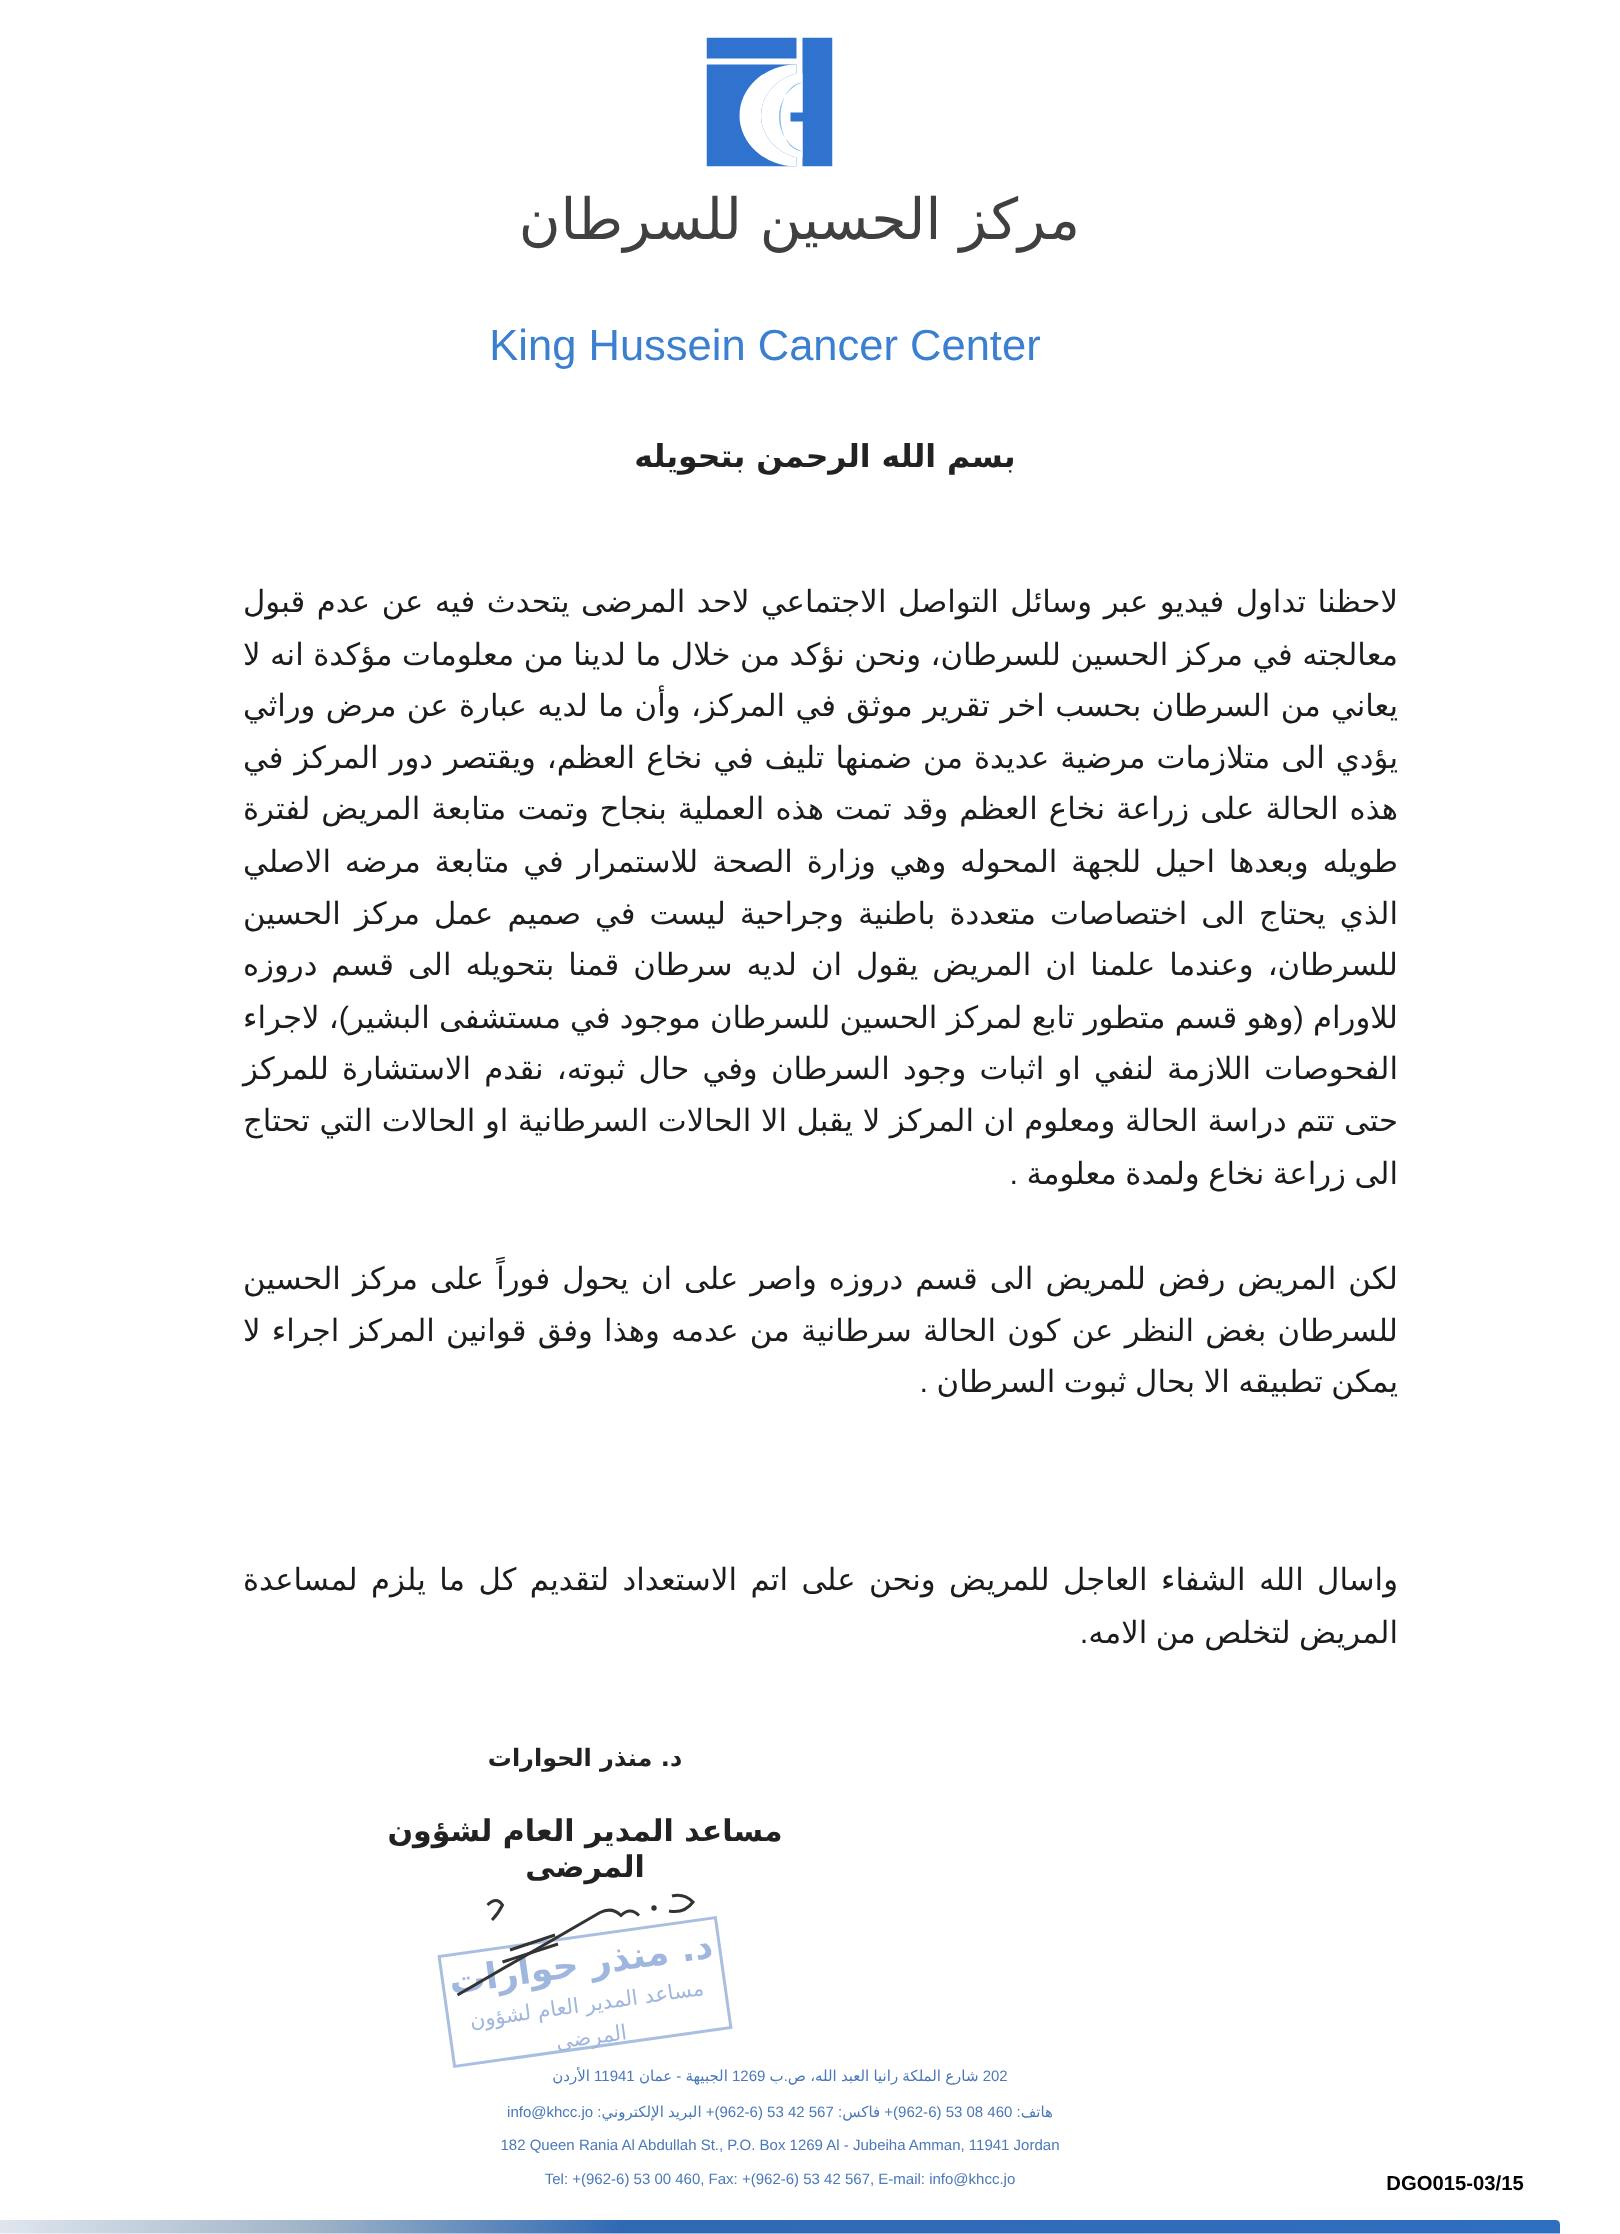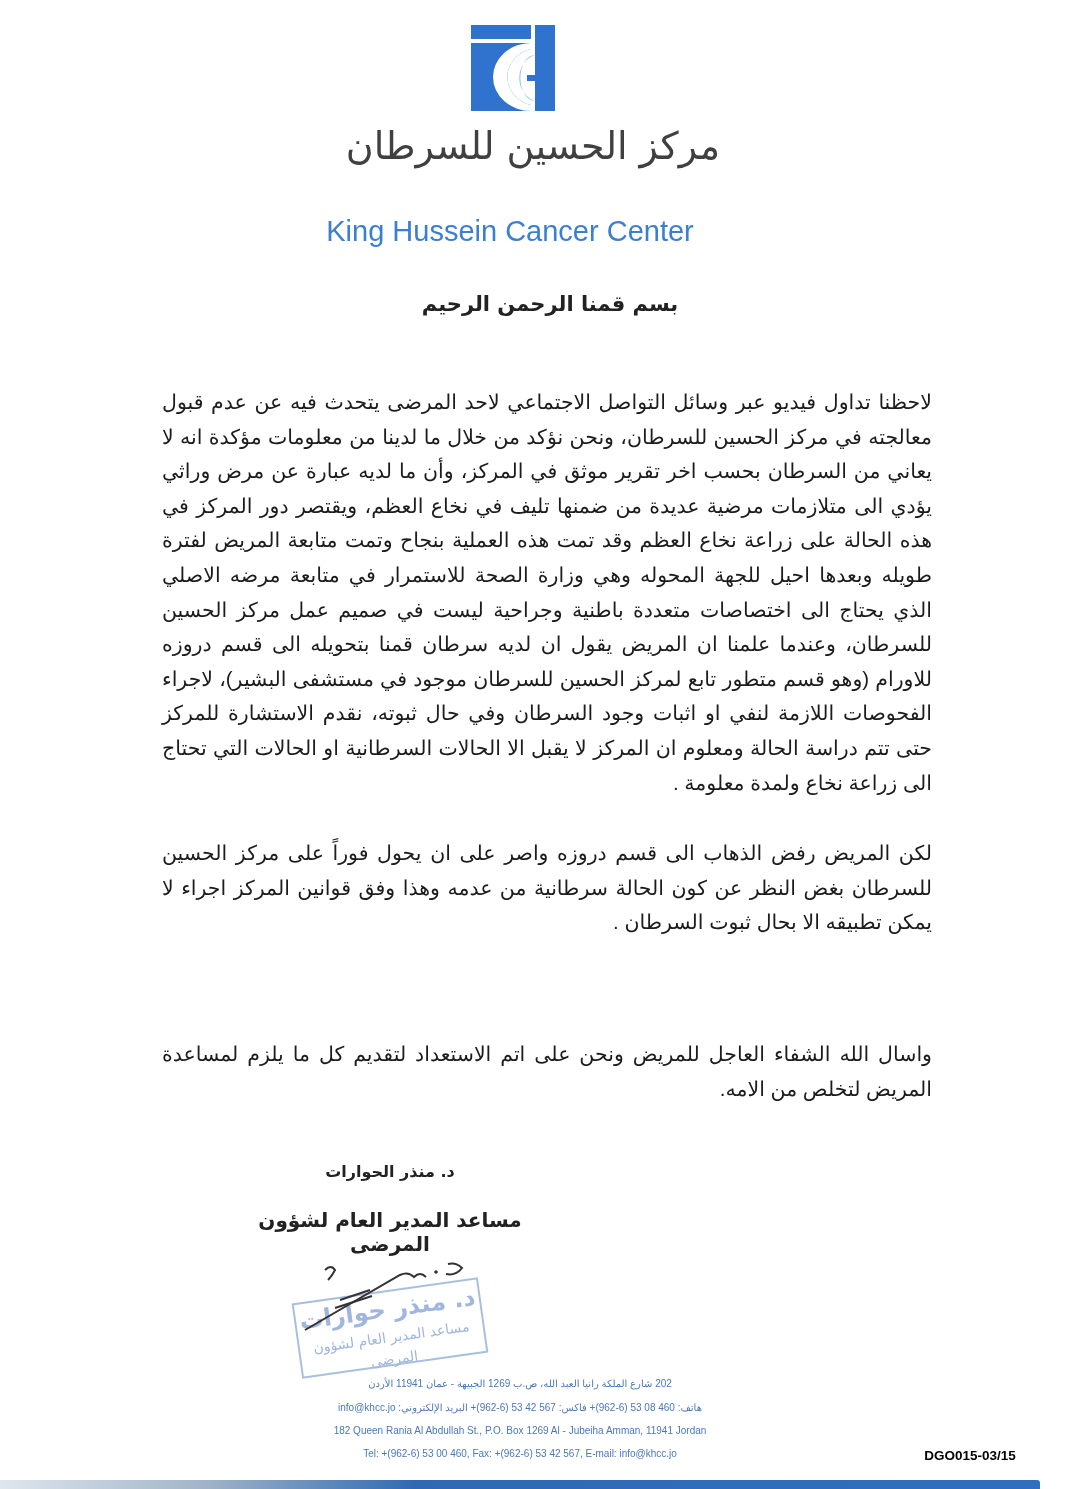--- a/index.html
+++ b/index.html
@@ -61,23 +61,23 @@
   <rect x="64" y="0" width="20" height="86" fill="#2f73cf"></rect>
   <rect x="0" y="18" width="60" height="68" fill="#2f73cf"></rect>
   <path d="M60 18 A 38 34 0 0 0 60 86 L 60 80 A 32 29 0 0 1 60 24 Z" fill="#ffffff"></path>
   <path d="M60 24 A 32 29 0 0 0 60 80 L 64 80 L 64 24 Z" fill="#ffffff"></path>
   <path d="M64 30 A 22 24 0 0 0 64 76 A 14 22 0 0 1 64 30 Z" fill="#8ec1ee"></path>
   <rect x="56" y="50" width="10" height="6" fill="#2f73cf"></rect>
 </svg>
 <div class="logo-ar">مركز الحسين للسرطان</div>
 <div class="logo-en">King Hussein Cancer Center</div>
 
-<div class="basmala">بسم قمنا الرحمن الرحيم</div>
+<div class="basmala">بسم الله الرحمن بتحويله</div>
 <p class="para p1">لاحظنا تداول فيديو عبر وسائل التواصل الاجتماعي لاحد المرضى يتحدث فيه عن عدم قبول معالجته في مركز الحسين للسرطان، ونحن نؤكد من خلال ما لدينا من معلومات مؤكدة انه لا يعاني من السرطان بحسب اخر تقرير موثق في المركز، وأن ما لديه عبارة عن مرض وراثي يؤدي الى متلازمات مرضية عديدة من ضمنها تليف في نخاع العظم، ويقتصر دور المركز في هذه الحالة على زراعة نخاع العظم وقد تمت هذه العملية بنجاح وتمت متابعة المريض لفترة طويله وبعدها احيل للجهة المحوله وهي وزارة الصحة للاستمرار في متابعة مرضه الاصلي الذي يحتاج الى اختصاصات متعددة باطنية وجراحية ليست في صميم عمل مركز الحسين للسرطان، وعندما علمنا ان المريض يقول ان لديه سرطان قمنا بتحويله الى قسم دروزه للاورام (وهو قسم متطور تابع لمركز الحسين للسرطان موجود في مستشفى البشير)، لاجراء الفحوصات اللازمة لنفي او اثبات وجود السرطان وفي حال ثبوته، نقدم الاستشارة للمركز حتى تتم دراسة الحالة ومعلوم ان المركز لا يقبل الا الحالات السرطانية او الحالات التي تحتاج الى زراعة نخاع ولمدة معلومة .</p>
-<p class="para p2">لكن المريض رفض الذهاب الى قسم دروزه واصر على ان يحول فوراً على مركز الحسين للسرطان بغض النظر عن كون الحالة سرطانية من عدمه وهذا وفق قوانين المركز اجراء لا يمكن تطبيقه الا بحال ثبوت السرطان .</p>
+<p class="para p2">لكن المريض رفض للمريض الى قسم دروزه واصر على ان يحول فوراً على مركز الحسين للسرطان بغض النظر عن كون الحالة سرطانية من عدمه وهذا وفق قوانين المركز اجراء لا يمكن تطبيقه الا بحال ثبوت السرطان .</p>
 <p class="para p3">واسال الله الشفاء العاجل للمريض ونحن على اتم الاستعداد لتقديم كل ما يلزم لمساعدة المريض لتخلص من الامه.</p>
 
 <div class="sig-name">د. منذر الحوارات</div>
 <div class="sig-title">مساعد المدير العام لشؤون المرضى</div>
 
 <div class="stamp">
   <span class="stamp-name">د. منذر حوارات</span>
   <span class="stamp-title">مساعد المدير العام لشؤون المرضى</span>
 </div>
 <svg class="signature" viewBox="0 0 200 90">

